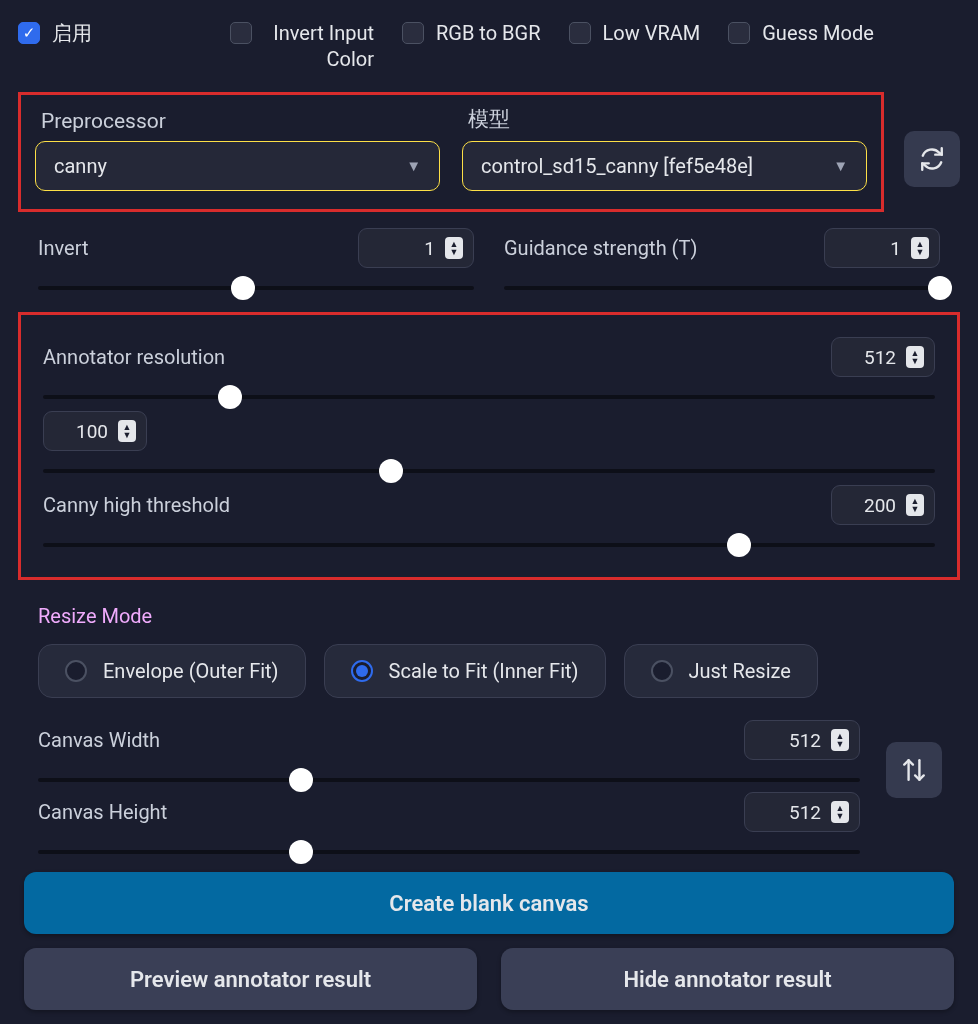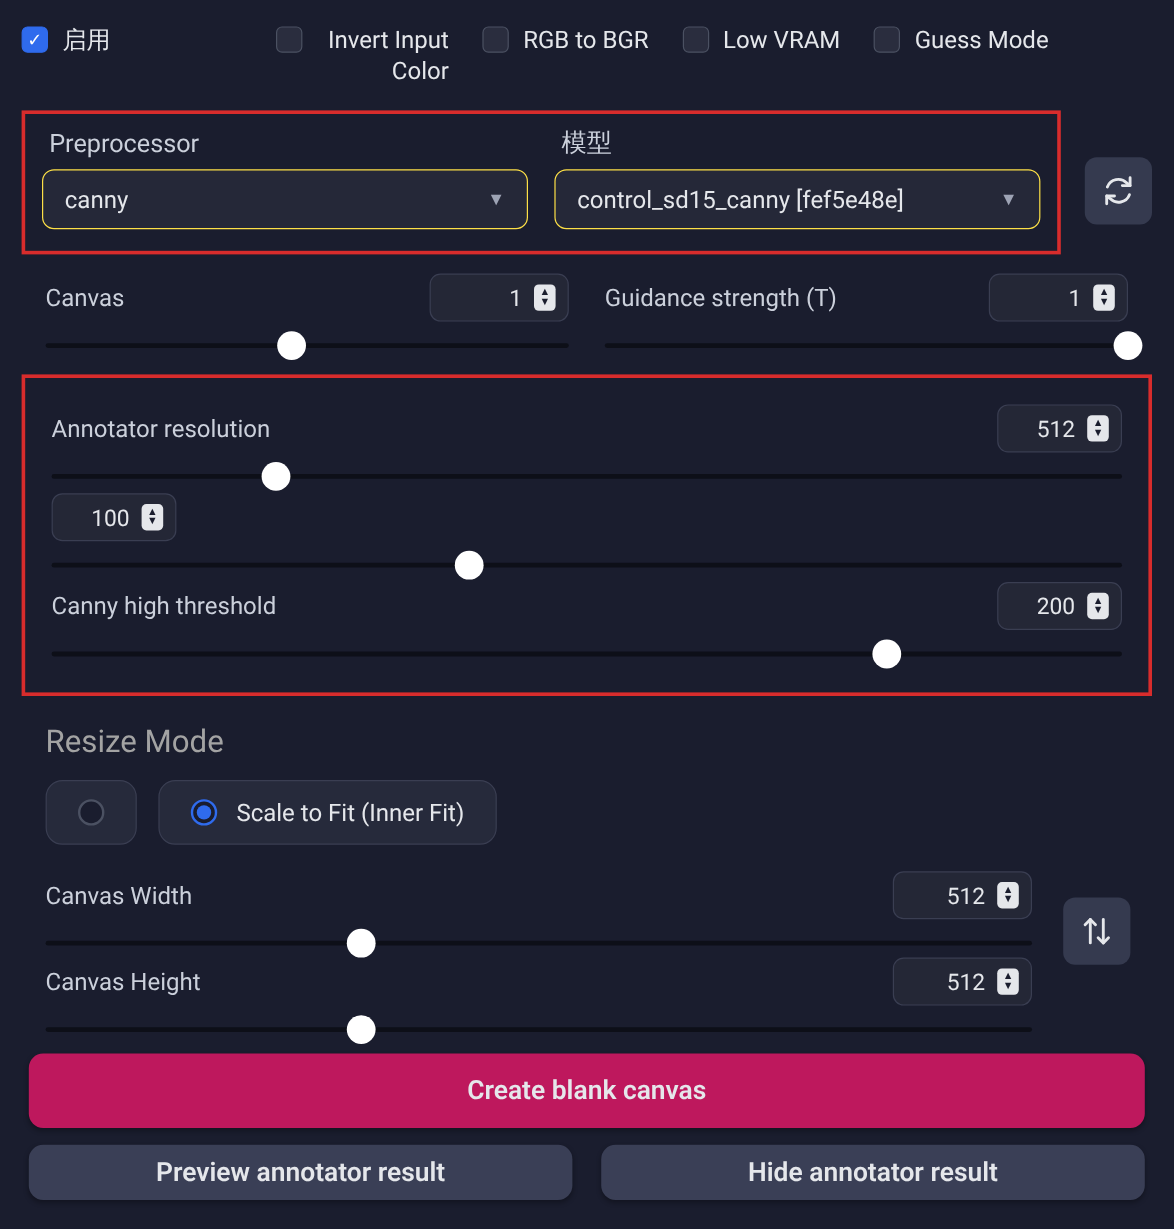--- a/index.html
+++ b/index.html
@@ -125,21 +125,21 @@
     top: 50%;
     transform: translate(-50%, -50%);
   }
   
   .dual-col { display: flex; gap: 30px; margin: 0 20px 12px 20px; }
   .dual-col .col { flex: 1; }
   
   .inside-slider { margin: 2px 8px 12px 8px; }
   
   .resize-section { margin: 24px 20px 10px 20px; }
-  .resize-title { font-size: 26px; color: #a3a3a3; margin-bottom: 16px; }
+  .resize-title { font-size: 20px; color: #f0abfc; margin-bottom: 16px; }
   .radio-row { display: flex; gap: 18px; flex-wrap: wrap; }
   .radio-pill {
     background: #262a3b;
     border: 1.5px solid #3a3e52;
     border-radius: 14px;
     padding: 14px 26px;
     display: flex;
     align-items: center;
     gap: 16px;
     font-size: 20px;
@@ -181,31 +181,31 @@
   
   .btn-row {
     display: flex;
     gap: 24px;
     padding: 14px 6px 0 6px;
   }
   .big-btn {
     flex: 1;
     background: #3a3f56;
     border-radius: 12px;
-    height: 46px;
+    height: 62px;
     display: flex;
     align-items: center;
     justify-content: center;
     font-size: 22px;
     font-weight: 600;
     box-shadow: 0 2px 4px rgba(0,0,0,0.3);
   }
   .full-btn {
     margin: 18px 6px 0 6px;
-    background: #be185d;
+    background: #0369a1;
     border-radius: 12px;
     height: 62px;
     display: flex;
     align-items: center;
     justify-content: center;
     font-size: 22px;
     font-weight: 600;
     box-shadow: 0 2px 4px rgba(0,0,0,0.3);
   }
   svg { display: block; }
@@ -263,21 +263,21 @@
           <path d="M3 22v-6h6"></path>
         <path d="M3.5 9a9 9 0 0 1 14.9-3L21 8"></path>
         <path d="M20.5 15a9 9 0 0 1-14.9 3L3 16"></path>
       </svg>
     </div>
   </div>
 
   <div class="dual-col">
     <div class="col">
       <div class="param-row">
-        <span class="param-label">Canvas</span>
+        <span class="param-label">Invert</span>
         <div class="numbox big">
           <span>1</span>
           <div class="stepper">▲<br>▼</div>
         </div>
       </div>
       <div class="slider-track">
         <div class="slider-thumb" style="left:47%;"></div>
       </div>
     </div>
     <div class="col">
@@ -332,24 +332,29 @@
         <div class="slider-thumb" style="left:78%;"></div>
       </div>
     </div>
   </div>
 
   <div class="resize-section">
     <div class="resize-title">Resize Mode</div>
     <div class="radio-row">
       <div class="radio-pill">
         <div class="radio-dot"></div>
+        <span>Envelope (Outer Fit)</span>
       </div>
       <div class="radio-pill">
         <div class="radio-dot selected"></div>
         <span>Scale to Fit (Inner Fit)</span>
+      </div>
+      <div class="radio-pill">
+        <div class="radio-dot"></div>
+        <span>Just Resize</span>
       </div>
     </div>
   </div>
 
   <div class="canvas-section">
     <div class="swap-btn">
       <svg width="26" height="26" viewBox="0 0 24 24" fill="none" stroke="#e5e7eb" stroke-width="2.2" stroke-linecap="round" stroke-linejoin="round">
         <path d="M7 3v18"></path>
           <path d="M3 7l4-4 4 4"></path>
         <path d="M17 21V3"></path>

